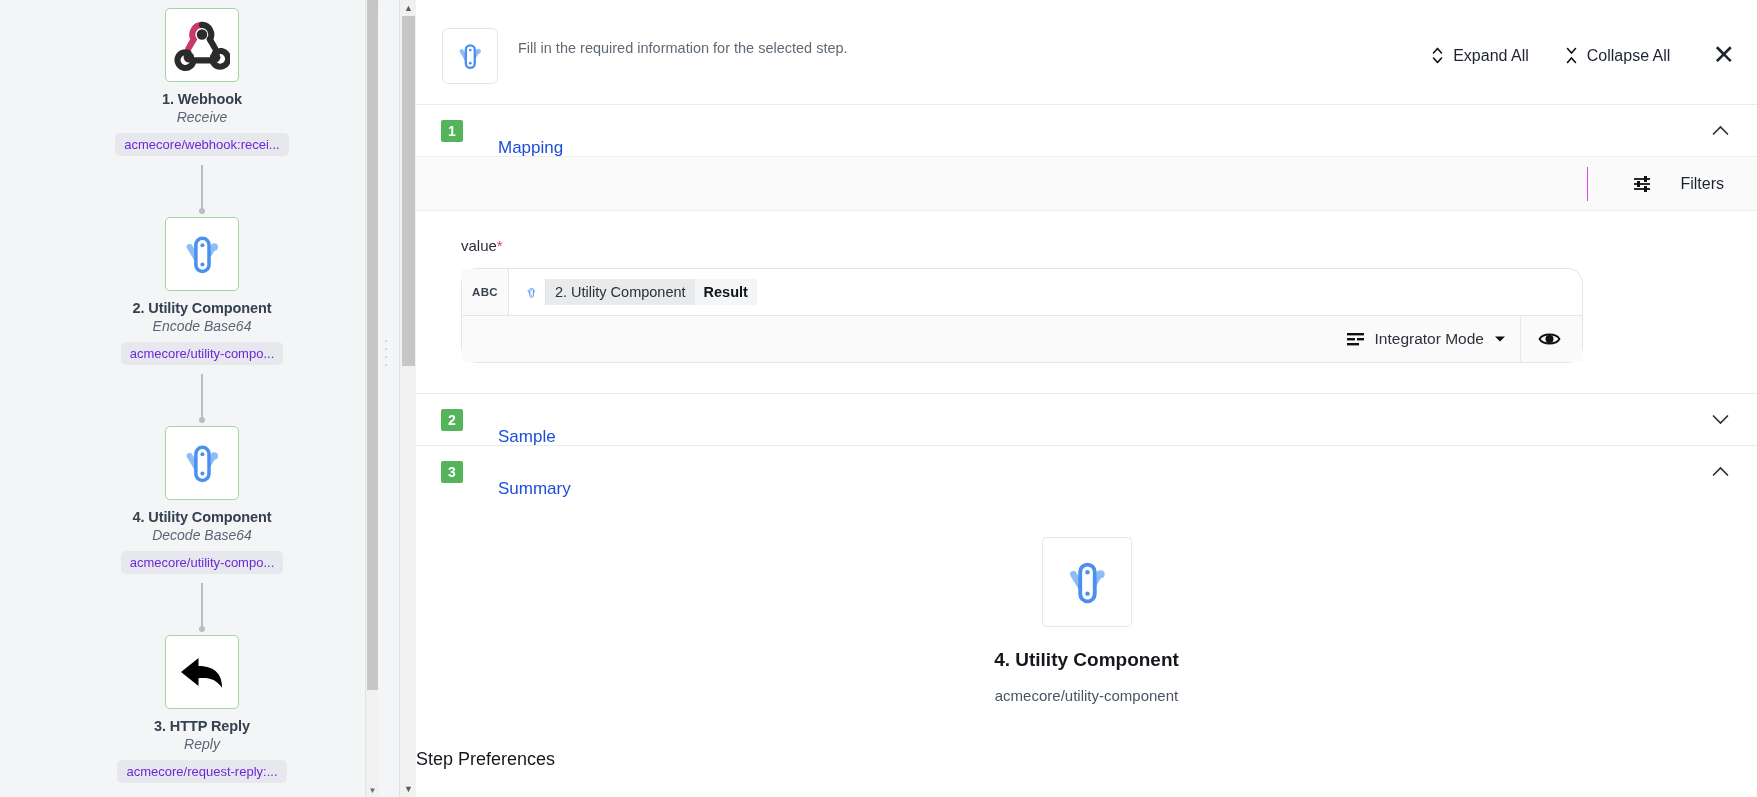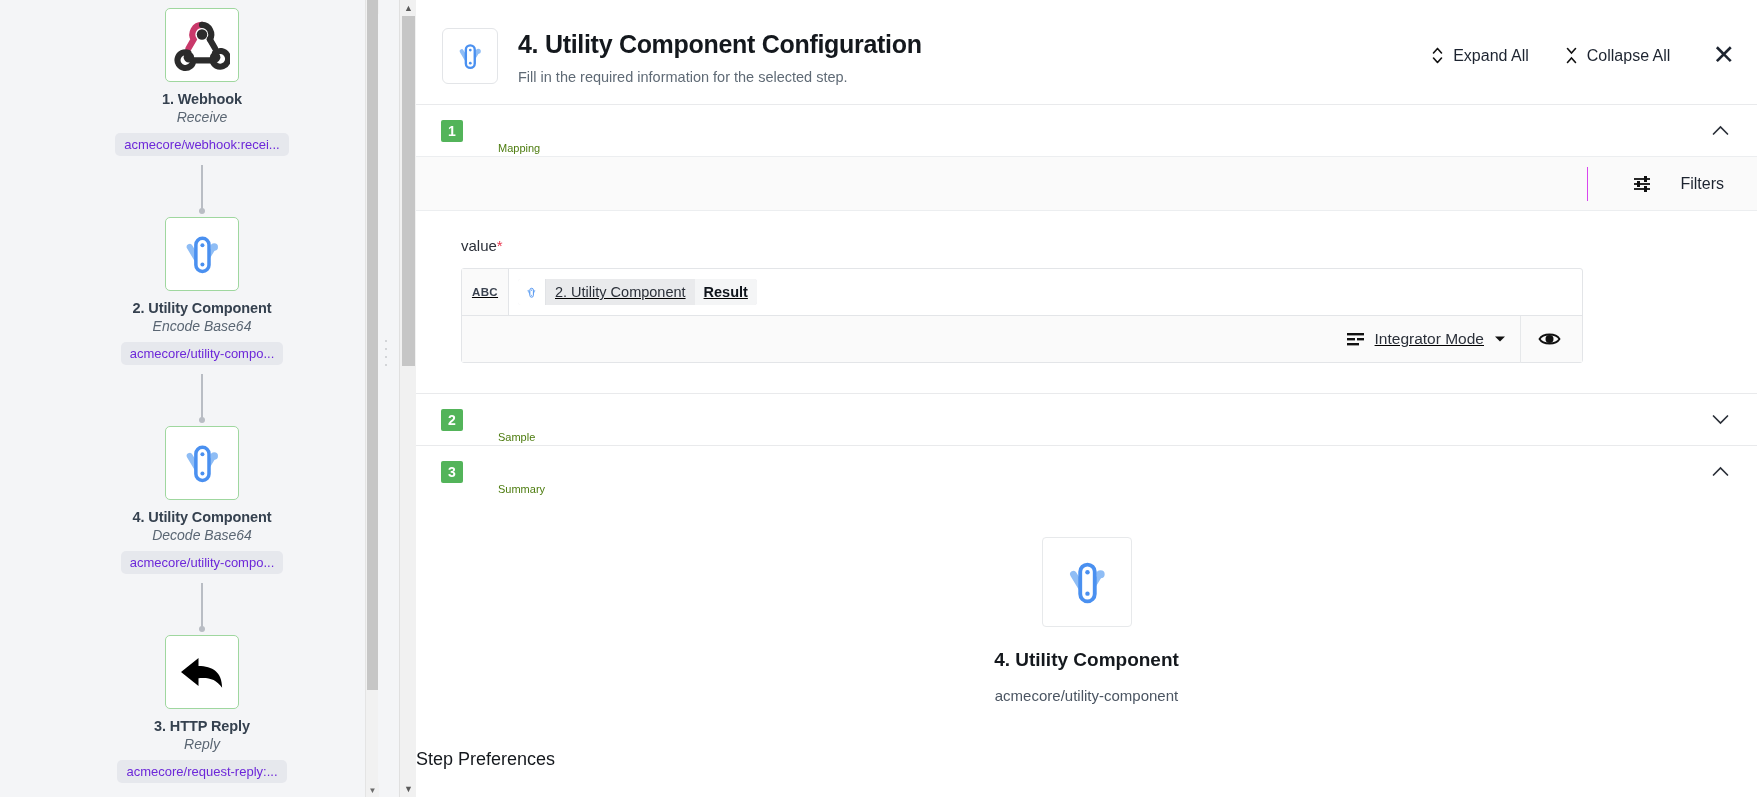--- a/index.html
+++ b/index.html
@@ -176,21 +176,21 @@
   }
   .sec-num {
     width: 22px; height: 22px;
     background: #53b45a; color: #fff;
     font-size: 14px; font-weight: bold;
     display: flex; align-items: center; justify-content: center;
     border-radius: 2px;
     flex: 0 0 22px;
     margin-left: 5px;
   }
-  .sec-label { margin-left: 35px; font-size: 11px; color: #4d7c0f; margin-top: 35px; }
+  .sec-label { margin-left: 35px; font-size: 17px; color: #1d4ed8; margin-top: 35px; }
   .sec-chev { margin-left: auto; color: #2b3039; font-size: 14px; }
 
   .filters-bar {
     height: 55px;
     background: #fafafa;
     border-top: 1px solid #eceef0;
     border-bottom: 1px solid #eceef0;
     display: flex; align-items: center; justify-content: flex-end;
     padding-right: 33px;
   }
@@ -201,25 +201,24 @@
     border-left: 1px solid #d946ef;
     height: 34px;
   }
   .filters-btn .lbl { line-height: 34px; }
 
   .mapping-body { padding: 26px 28px 30px 45px; background: #fff; }
   .field-label { font-size: 15px; color: #2b3039; margin-bottom: 14px; }
   .req-star { color: #e8384f; font-size: 15px; }
   .mapping-box {
     border: 1px solid #e3e5e8;
-    border-radius: 3px;
+    border-radius: 15px;
     background: #fff;
     display: flex; flex-direction: column;
     width: 1122px;
-    text-decoration: underline;
   }
   .mapping-row { display: flex; align-items: stretch; height: 46px; }
   .abc-cell {
     width: 47px;
     border-right: 1px solid #e3e5e8;
     background: #fafafa;
     display: flex; align-items: center; justify-content: center;
     font-size: 11.5px; font-weight: bold; color: #3b4350;
     letter-spacing: 0.4px;
   }
@@ -384,21 +383,20 @@
         <svg width="38" height="38" viewBox="0 0 64 64">
           <line x1="18" y1="24" x2="30" y2="44" stroke="#8fbdf5" stroke-width="7" stroke-linecap="round"></line>
           <line x1="46" y1="24" x2="35" y2="42" stroke="#8fbdf5" stroke-width="5" stroke-linecap="round"></line>
           <circle cx="46" cy="24" r="3" fill="none" stroke="#8fbdf5" stroke-width="2.5"></circle>
           <rect x="25" y="14" width="15" height="38" rx="7.5" fill="#fff" stroke="#4a90f0" stroke-width="4"></rect>
           <circle cx="32.5" cy="22" r="2.3" fill="#4a90f0"></circle>
           <circle cx="32.5" cy="44" r="2.3" fill="#4a90f0"></circle>
         </svg>
       </div>
       <div class="header-text">
-        <div class="header-title">4. Utility Component Configuration</div>
         <div class="header-sub">Fill in the required information for the selected step.</div>
       </div>
       <div class="header-actions">
         <div class="hdr-btn">
           <svg width="13" height="17" viewBox="0 0 13 17">
             <path d="M6.5 1.5 L2.5 6 M6.5 1.5 L10.5 6" fill="none" stroke="#111" stroke-width="1.6" stroke-linecap="round"></path>
             <path d="M6.5 15.5 L2.5 11 M6.5 15.5 L10.5 11" fill="none" stroke="#111" stroke-width="1.6" stroke-linecap="round"></path>
           </svg>
           <span>Expand All</span>
         </div>

